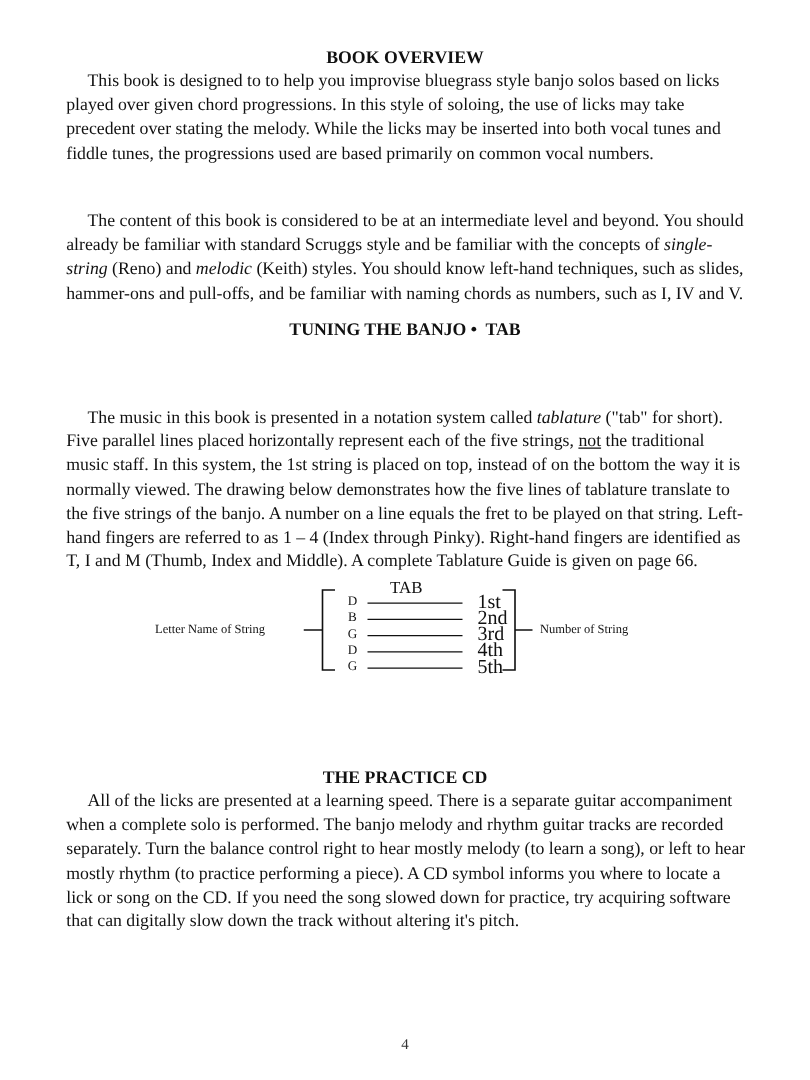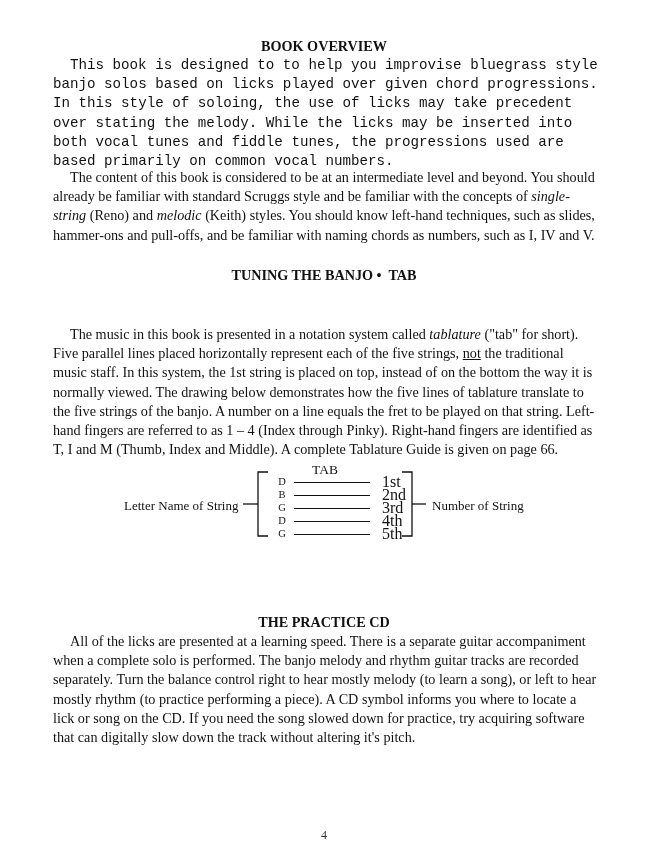--- a/index.html
+++ b/index.html
@@ -20,40 +20,40 @@
   }
   .para em { font-style: italic; }
   .para u { text-decoration: underline; font-family: Liberation Serif, serif; }
   .pagenum {
     position: absolute; top: 828px; left: 0; width: 648px; text-align: center;
     font-size: 12px; color: #333;
   }
   
   .tab-diagram { position: absolute; left: 0; top: 458px; width: 648px; height: 90px; }
   .tab-title { position: absolute; left: 312px; top: 4px; font-size: 13.5px; }
-  .side-label { position: absolute; top: 40px; font-size: 13px; white-space: nowrap; }
+  .side-label { position: absolute; top: 40px; font-size: 10px; white-space: nowrap; }
   .side-left { left: 124px; }
   .side-right { left: 432px; }
   .string-row { position: absolute; left: 0; width: 648px; height: 12px; }
   .string-letter { position: absolute; left: 276px; font-size: 10.5px; line-height: 12px; width: 12px; text-align: center; }
   .string-line { position: absolute; left: 294px; width: 76px; top: 6px; border-top: 1.2px solid #111; }
   .string-num { position: absolute; left: 382px; font-size: 16px; line-height: 12px; }
   svg.brackets { position: absolute; left: 0; top: 0; }
 </style>
 </head>
 <body>
 
 <div class="page">
 
   <div class="heading" style="top:38px;">BOOK OVERVIEW</div>
-  <p class="para" style="top:56px;font-family:Liberation Mono, monospace;">This book is designed to to help you improvise bluegrass style banjo solos based on licks played over given chord progressions. In this style of soloing, the use of licks may take precedent over stating the melody. While the licks may be inserted into both vocal tunes and fiddle tunes, the progressions used are based primarily on common vocal numbers.</p>
+  <p class="para" style="top:56px;">This book is designed to to help you improvise bluegrass style banjo solos based on licks played over given chord progressions. In this style of soloing, the use of licks may take precedent over stating the melody. While the licks may be inserted into both vocal tunes and fiddle tunes, the progressions used are based primarily on common vocal numbers.</p>
 
   <p class="para" style="top:168px;"><span>The content of this book is considered to be at an intermediate level and beyond. You should already be familiar with standard Scruggs style and be familiar with the concepts of </span><em>single-string</em><span> (Reno) and </span><em>melodic</em><span> (Keith) styles. You should know left-hand techniques, such as slides, hammer-ons and pull-offs, and be familiar with naming chords as numbers, such as I, IV and V.</span></p>
 
-  <div class="heading" style="top:267px; white-space:pre;">TUNING THE BANJO •  TAB</div>
+  <div class="heading" style="top:256px; white-space:pre;">TUNING THE BANJO •  TAB</div>
   <p class="para" style="top:325px;"><span>The music in this book is presented in a notation system called </span><em>tablature</em><span> ("tab" for short). Five parallel lines placed horizontally represent each of the five strings, </span><u>not</u><span> the traditional music staff. In this system, the 1st string is placed on top, instead of on the bottom the way it is normally viewed. The drawing below demonstrates how the five lines of tablature translate to the five strings of the banjo. A number on a line equals the fret to be played on that string. Left-hand fingers are referred to as 1 – 4 (Index through Pinky). Right-hand fingers are identified as T, I and M (Thumb, Index and Middle). A complete Tablature Guide is given on page 66.</span></p>
 
   <div class="tab-diagram">
     <svg class="brackets" width="648" height="90">
 
       <polyline points="268,14 258,14 258,78 268,78" fill="none" stroke="#111" stroke-width="1.3"></polyline>
       <line x1="243" y1="46" x2="258" y2="46" stroke="#111" stroke-width="1.3"></line>
 
       <polyline points="402,14 412,14 412,78 402,78" fill="none" stroke="#111" stroke-width="1.3"></polyline>
       <line x1="412" y1="46" x2="426" y2="46" stroke="#111" stroke-width="1.3"></line>

